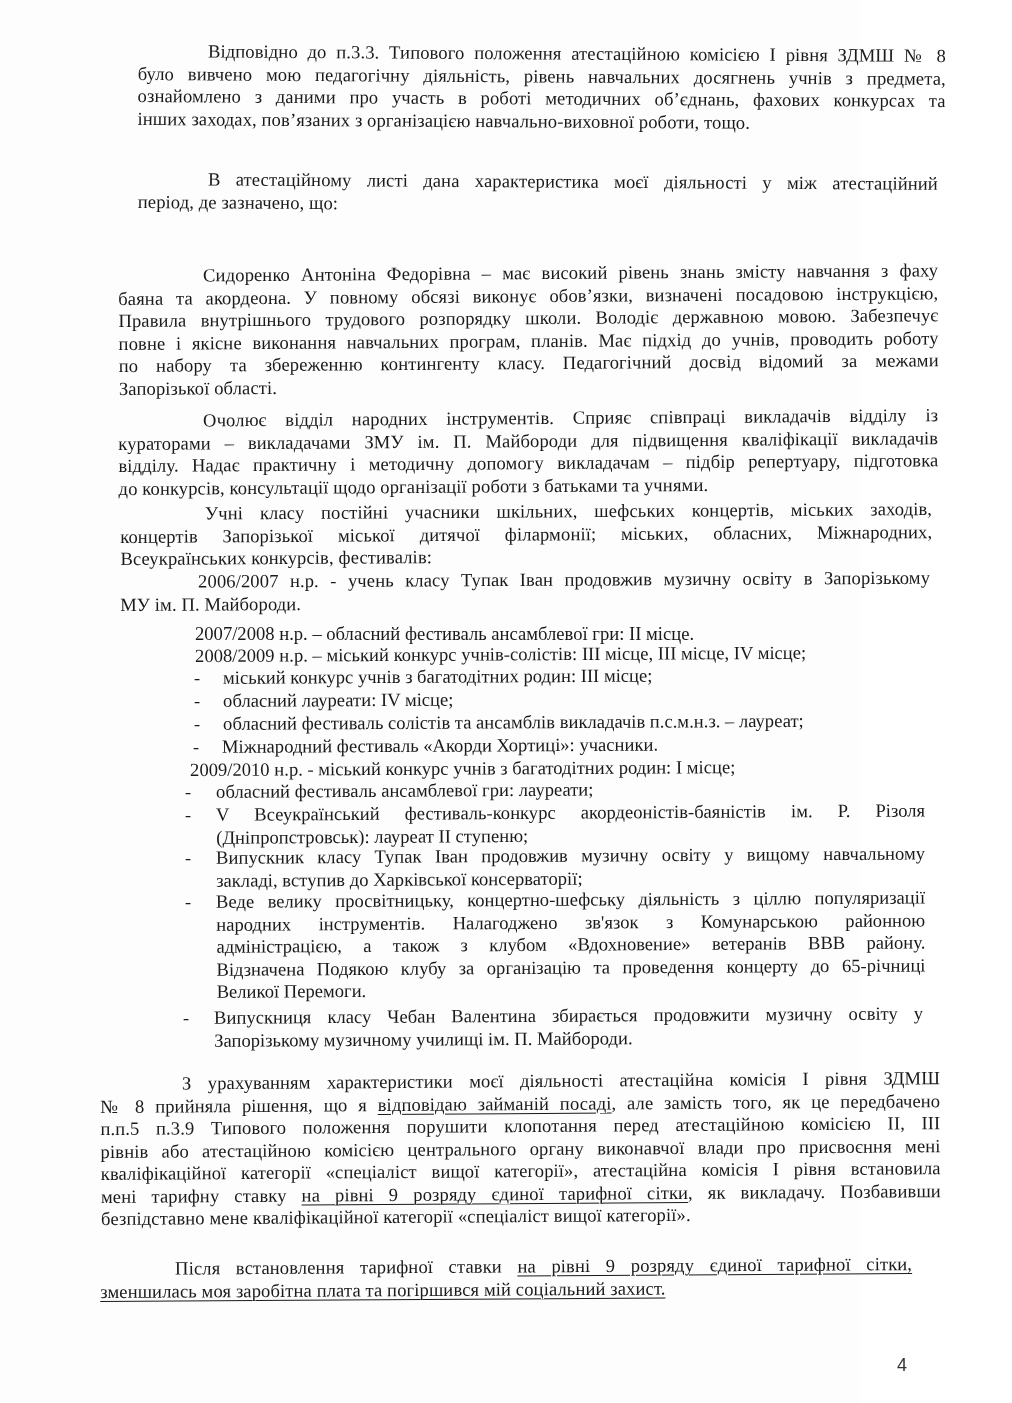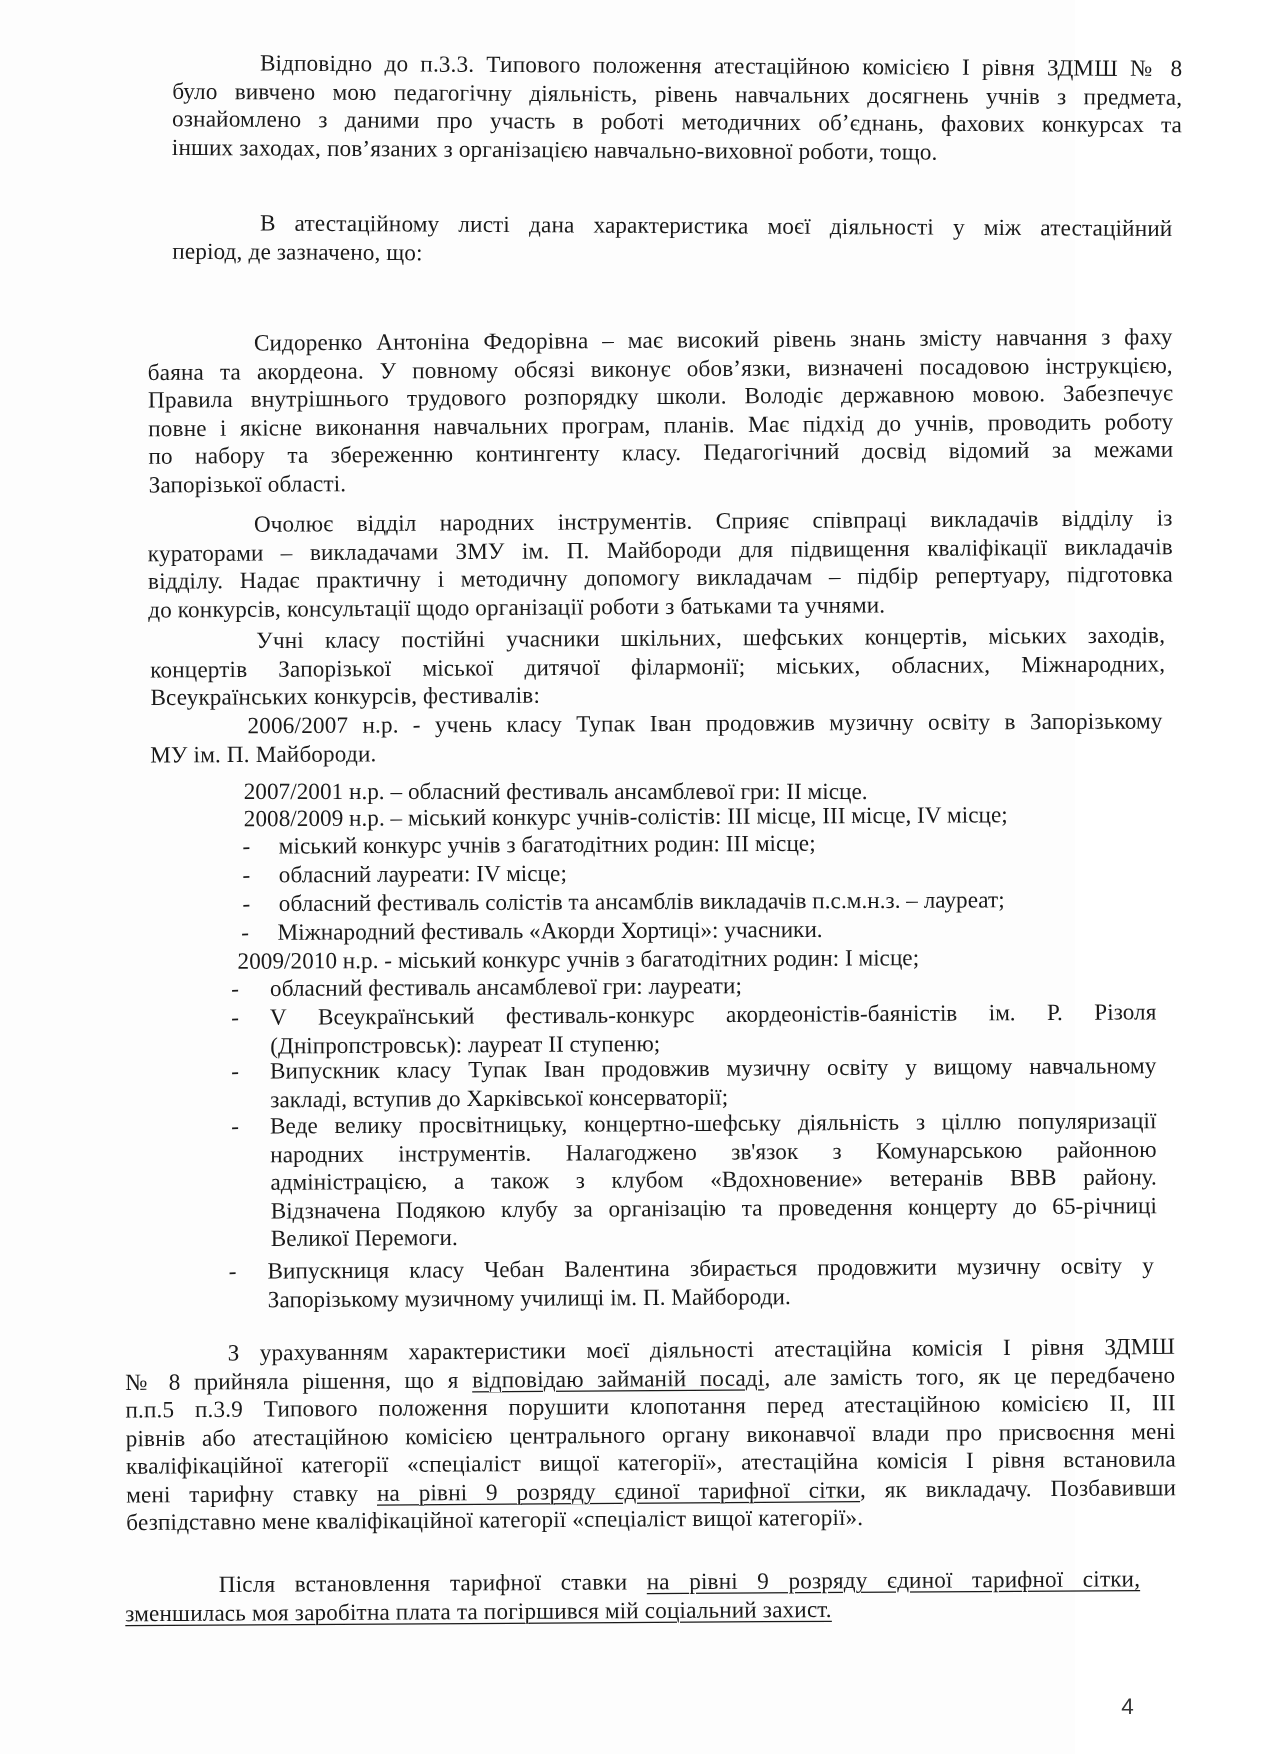--- a/index.html
+++ b/index.html
@@ -55,21 +55,21 @@
     <span class="justify-line">концертів Запорізької міської дитячої філармонії; міських, обласних, Міжнародних,</span>
     <span class="last-line">Всеукраїнських конкурсів, фестивалів:</span>
   </div>
 
   <div class="p" style="left:120px; top:571px; width:810px; transform: rotate(-0.3deg);">
     <span class="justify-line" style="padding-left:78px;">2006/2007 н.р. - учень класу Тупак Іван продовжив музичну освіту в Запорізькому</span>
     <span class="last-line">МУ ім. П. Майбороди.</span>
   </div>
 
   <div class="item" style="left:195px; top:623px;">
-    <span class="txt">2007/2001 н.р. – обласний фестиваль ансамблевої гри: ІІ місце.</span>
+    <span class="txt">2007/2008 н.р. – обласний фестиваль ансамблевої гри: ІІ місце.</span>
   </div>
 
   <div class="item" style="left:195px; top:645px; transform: rotate(-0.3deg);">
     <span class="txt">2008/2009 н.р. – міський конкурс учнів-солістів: ІІІ місце, ІІІ місце, IV місце;</span>
   </div>
 
   <div class="item" style="left:194px; top:667px; transform: rotate(-0.3deg);">
     <span class="dash" style="left:0;">-</span>
     <span class="txt" style="padding-left:29px;">міський конкурс учнів з багатодітних родин: ІІІ місце;</span>
   </div>

